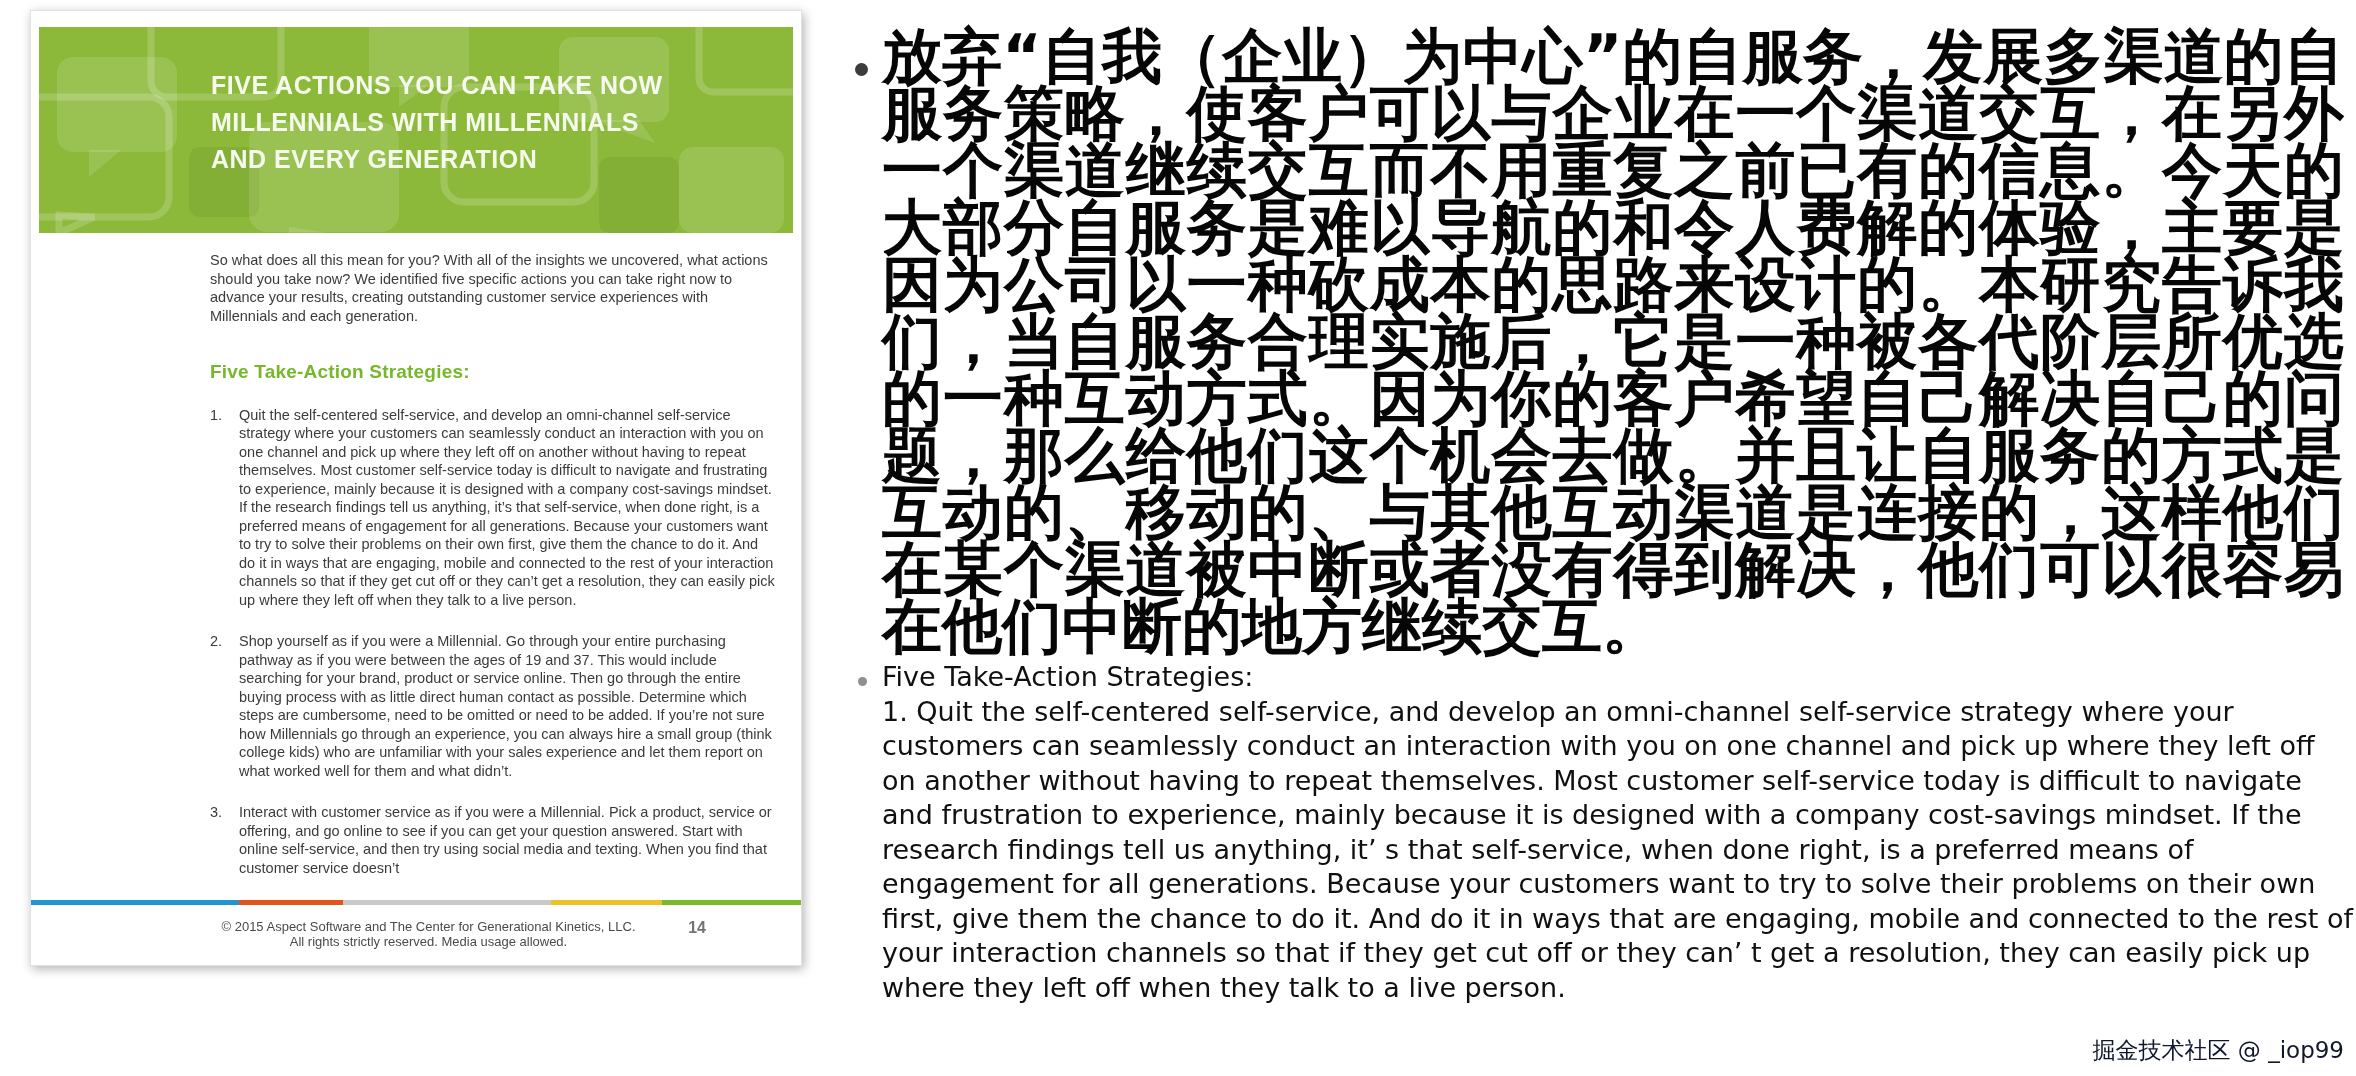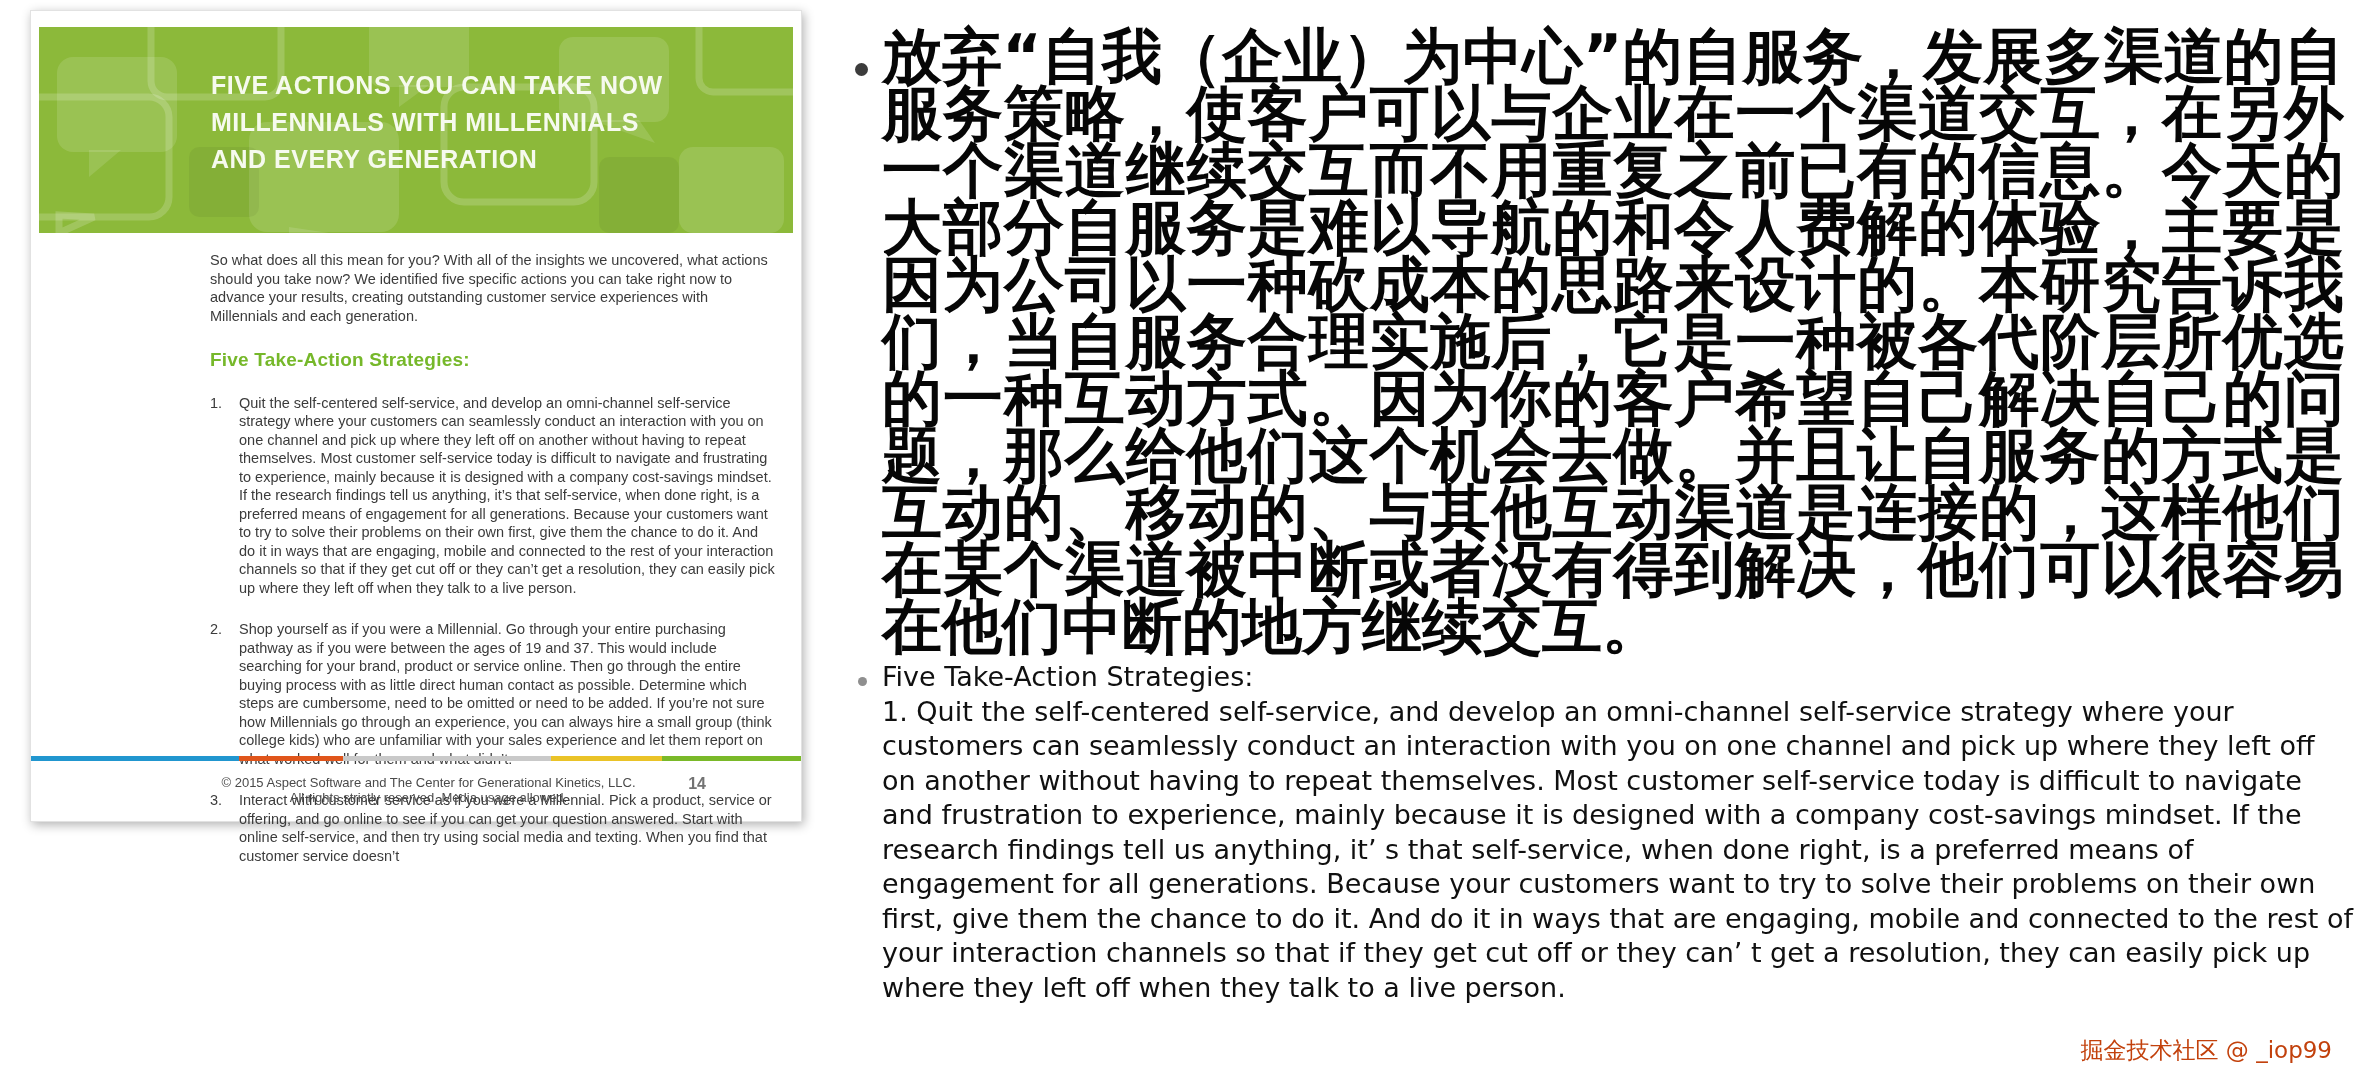--- a/index.html
+++ b/index.html
@@ -1,39 +1,39 @@
 <!DOCTYPE html>
 <html><head>
 <meta charset="utf-8">
 <style>
   * { margin:0; padding:0; box-sizing:border-box; }
   html,body { width:2356px; height:1076px; background:#ffffff; overflow:hidden; }
   body { position:relative; font-family:"Liberation Sans", sans-serif; }
 
   
   .doc-page {
-    position:absolute; left:30px; top:10px; width:772px; height:812px;
+    position:absolute; left:30px; top:10px; width:772px; height:956px;
     background:#ffffff; border:1px solid #e2e2e2;
     box-shadow:2px 3px 10px rgba(0,0,0,0.30);
   }
   .doc-header {
     position:absolute; left:8px; top:16px; right:8px; height:206px;
     background:#8cb93a; overflow:hidden;
   }
   .doc-header svg { position:absolute; left:0; top:0; }
   .doc-title {
     position:absolute; left:172px; top:40px; width:560px;
     color:#f6faee; font-weight:bold; font-size:25px; line-height:37px;
     letter-spacing:0.5px;
   }
   .doc-body {
     position:absolute; left:179px; top:240px; width:566px;
     color:#3b3b3b; font-size:14.5px; line-height:18.5px;
   }
-  .doc-intro { margin-bottom:26px; }
+  .doc-intro { margin-bottom:38px; }
   .doc-subhead {
     color:#76b82a; font-weight:bold; font-size:19px; margin-bottom:24px;
     letter-spacing:0.2px;
   }
   .doc-list-item { display:flex; margin-bottom:23px; }
   .doc-list-item .num { width:29px; flex:none; }
   .doc-footer-bar {
     position:absolute; left:0px; bottom:60px; width:100%; height:5px;
     display:flex;
   }
@@ -61,23 +61,23 @@
     font-family:"DejaVu Sans", sans-serif;
     font-size:60px; line-height:57px; color:#060606; font-weight:600;
     letter-spacing:0px; text-align:justify;
   }
   .en-block {
     position:absolute; left:882px; top:660px; width:1474px;
     font-family:"DejaVu Sans", sans-serif;
     font-size:27px; line-height:34.5px; color:#101010;
   }
   .watermark {
-    position:absolute; right:24px; bottom:10px;
+    position:absolute; right:12px; bottom:10px;
     font-family:"DejaVu Sans", sans-serif;
-    font-size:23px; color:#c2410c;
+    font-size:23px; color:#0f172a;
   }
 </style>
 </head>
 <body>
 
 <div class="doc-page">
 
   <div class="doc-header">
     <svg width="756" height="206" viewBox="0 0 756 206">
       <g fill="rgba(255,255,255,0.13)">

